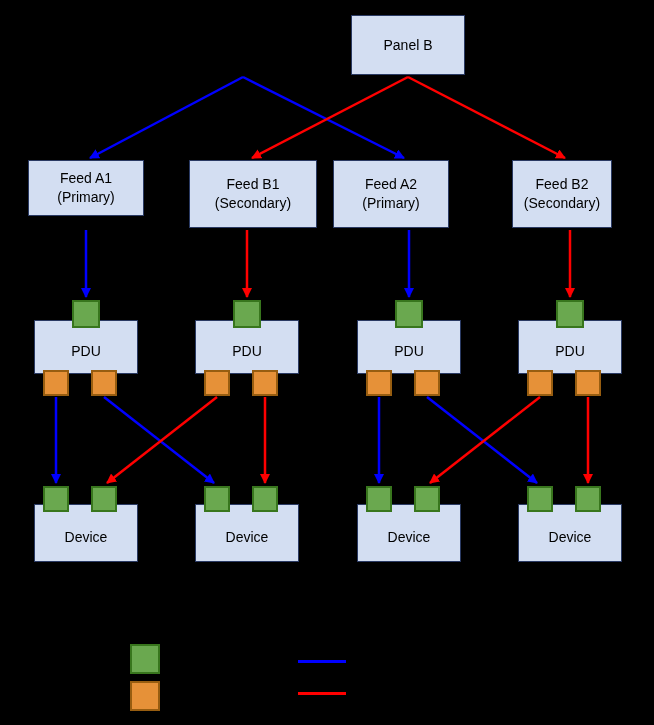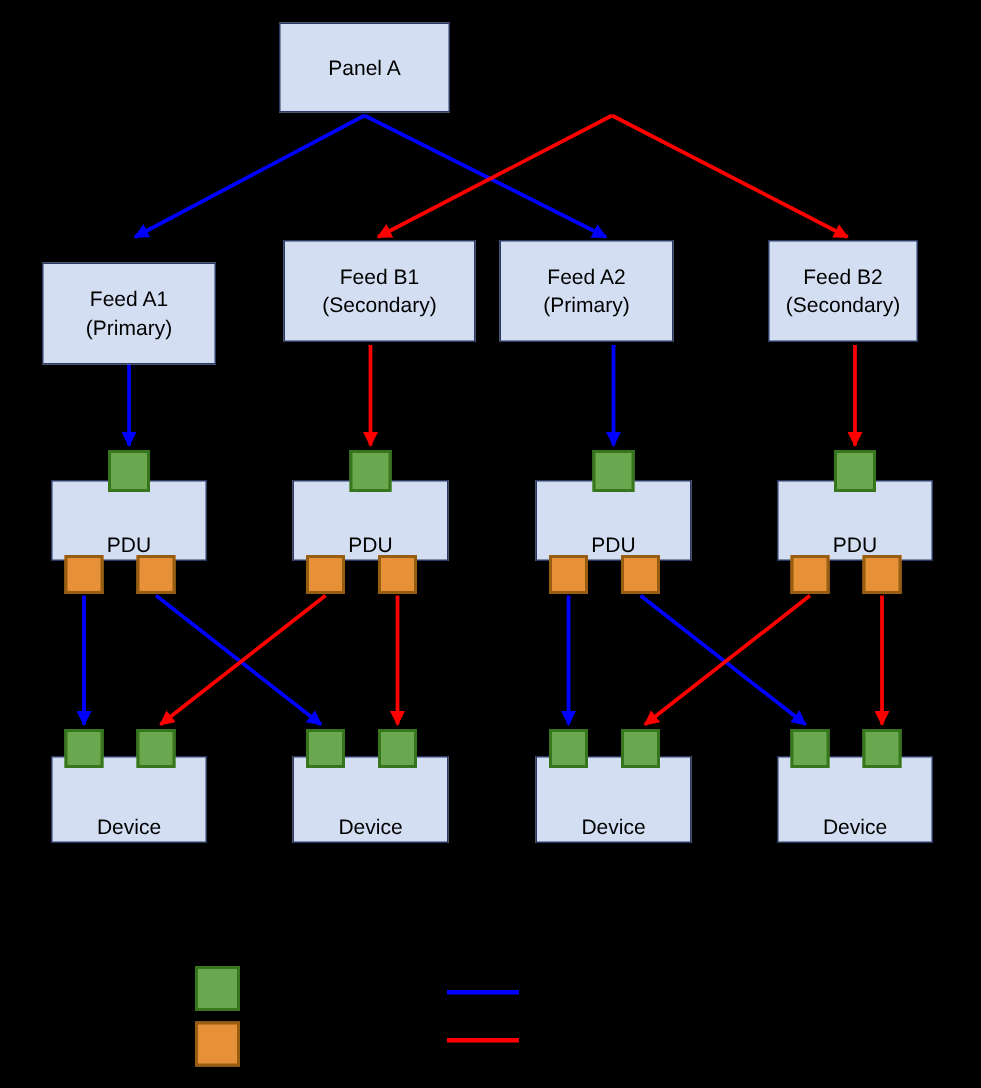--- a/index.html
+++ b/index.html
@@ -18,21 +18,21 @@
     border: 1.5px solid var(--node-border, #2a3a63);
     display: flex;
     align-items: center;
     justify-content: center;
     text-align: center;
     color: #000;
     font-size: 14px;
     line-height: 1.35;
   }
   .node .lbl { white-space: pre-line; }
-  .node.pdu, .node.device { padding-top: 8px; align-items: flex-end; }
+  .node.pdu, .node.device { padding-top: 8px; }
   .sq {
     position: absolute;
     box-sizing: border-box;
   }
   .sq.green { background: var(--green-fill, #6aa84f); border: 2px solid var(--green-border, #38761d); }
   .sq.orange { background: var(--orange-fill, #e69138); border: 2px solid var(--orange-border, #975d10); }
   .wires { position: absolute; left: 0; top: 0; }
   .wires line.blue { stroke: var(--blue-line, #0000ff); stroke-width: 2.5; }
   .wires line.red  { stroke: var(--red-line, #ff0000);  stroke-width: 2.5; }
   #ah-blue path { fill: var(--blue-line, #0000ff); }
@@ -69,25 +69,25 @@
     <line class="blue" x1="104" y1="397" x2="214" y2="483" marker-end="url(#ah-blue)"></line>
     <line class="red" x1="217" y1="397" x2="107" y2="483" marker-end="url(#ah-red)"></line>
     <line class="red" x1="265" y1="397" x2="265" y2="483" marker-end="url(#ah-red)"></line>
 
     <line class="blue" x1="379" y1="397" x2="379" y2="483" marker-end="url(#ah-blue)"></line>
     <line class="blue" x1="427" y1="397" x2="537" y2="483" marker-end="url(#ah-blue)"></line>
     <line class="red" x1="540" y1="397" x2="430" y2="483" marker-end="url(#ah-red)"></line>
     <line class="red" x1="588" y1="397" x2="588" y2="483" marker-end="url(#ah-red)"></line>
   </svg>
 
-  <div class="node" style="left:186px;top:15px;width:114px;height:60px">
-    <span class="lbl">Panel A</span>
+  <div class="node" style="left:351px;top:15px;width:114px;height:60px">
+    <span class="lbl">Panel B</span>
   </div>
 
-  <div class="node" style="left:28px;top:175px;width:116px;height:68px">
+  <div class="node" style="left:28px;top:160px;width:116px;height:56px">
     <span class="lbl">Feed A1
 (Primary)</span>
   </div>
   <div class="node" style="left:189px;top:160px;width:128px;height:68px">
     <span class="lbl">Feed B1
 (Secondary)</span>
   </div>
   <div class="node" style="left:333px;top:160px;width:116px;height:68px">
     <span class="lbl">Feed A2
 (Primary)</span>

